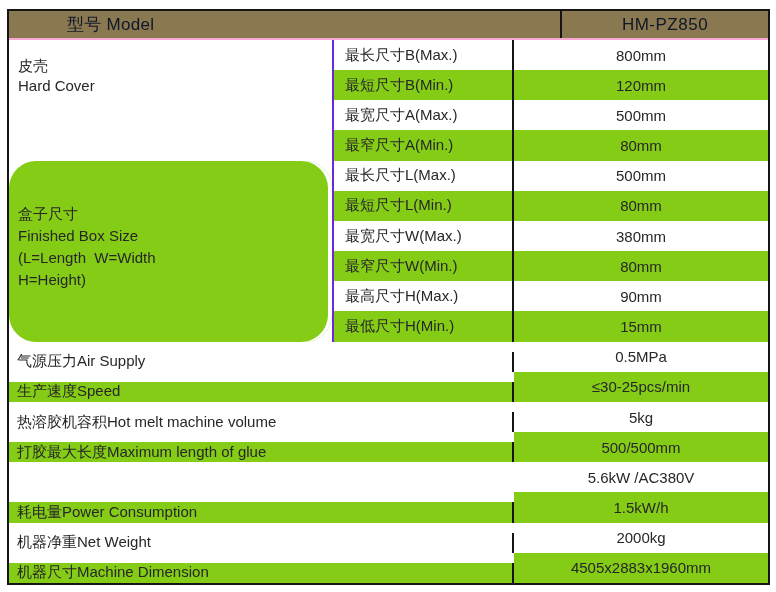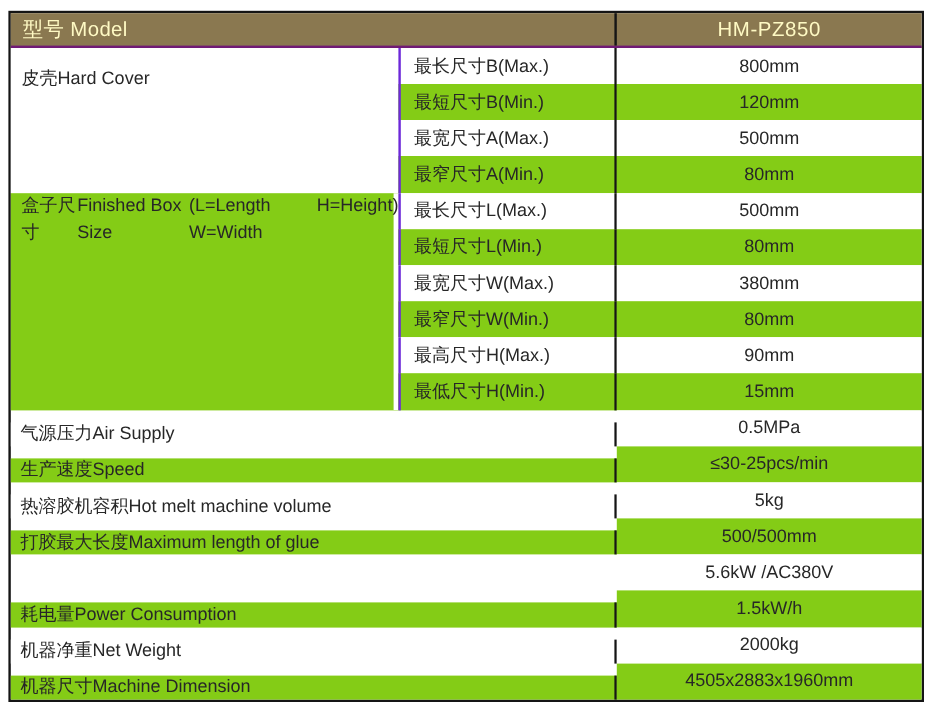--- a/index.html
+++ b/index.html
@@ -1,33 +1,33 @@
 <!DOCTYPE html>
 <html><head>
 <meta charset="utf-8">
 <style>
   html,body{margin:0;padding:0;background:#ffffff;width:776px;height:592px;overflow:hidden;
     font-family:"Liberation Sans","DejaVu Sans",sans-serif;-webkit-font-smoothing:antialiased;}
   .spec-table{position:absolute;left:7px;top:9px;width:763px;height:576px;
     border:2px solid #151515;box-sizing:border-box;background:#fff;display:flex;flex-direction:column;}
   
-  .thead{height:27px;flex:0 0 27px;background:#8a7850;border-bottom:2px solid #701a75;
-    display:flex;color:#fef9c3;font-size:17px;}
+  .thead{height:27px;flex:0 0 27px;background:#8a7850;border-bottom:2px solid #f9a8d4;
+    display:flex;color:#0f172a;font-size:17px;padding-left:48px;}
   .thead .hleft{width:505px;flex:0 0 505px;box-sizing:border-box;border-right:2px solid #151515;
     display:flex;align-items:center;padding-left:10px;letter-spacing:.3px;}
   .thead .hright{flex:1;display:flex;align-items:center;justify-content:center;letter-spacing:.5px;}
   
   .tbody{flex:1;display:grid;grid-template-columns:323px 182px 1fr;grid-template-rows:repeat(18,1fr);}
   .cell{box-sizing:border-box;display:flex;align-items:center;color:#272727;font-size:15px;background:#fff;}
   .stripe{background:#84cc16;}
   
-  .grp{grid-column:1;align-items:flex-start;justify-content:flex-start;
+  .grp{grid-column:1;flex-direction:column;align-items:flex-start;justify-content:flex-start;
     padding-left:9px;line-height:20px;}
   .grp.g1{padding-top:16px;}
-  .grp.g2{justify-content:center;line-height:22px;padding-bottom:8px;box-shadow:inset -4px 0 0 #ffffff;}
+  .grp.g2{justify-content:center;line-height:22px;padding-bottom:8px;box-shadow:inset -4px 0 0 #ffffff;border-radius:27px;}
   .grp .ln{white-space:pre-wrap;}
   
   .mid{grid-column:2;border-left:2px solid #6d28d9;border-right:2px solid #151515;padding-left:11px;}
   
   .val{grid-column:3;justify-content:center;}
   
   .blabel{grid-column:1 / 3;border-right:2px solid #151515;padding-left:8px;margin-top:10px;}
   .bval{grid-column:3;justify-content:center;}
 </style>
 </head>

